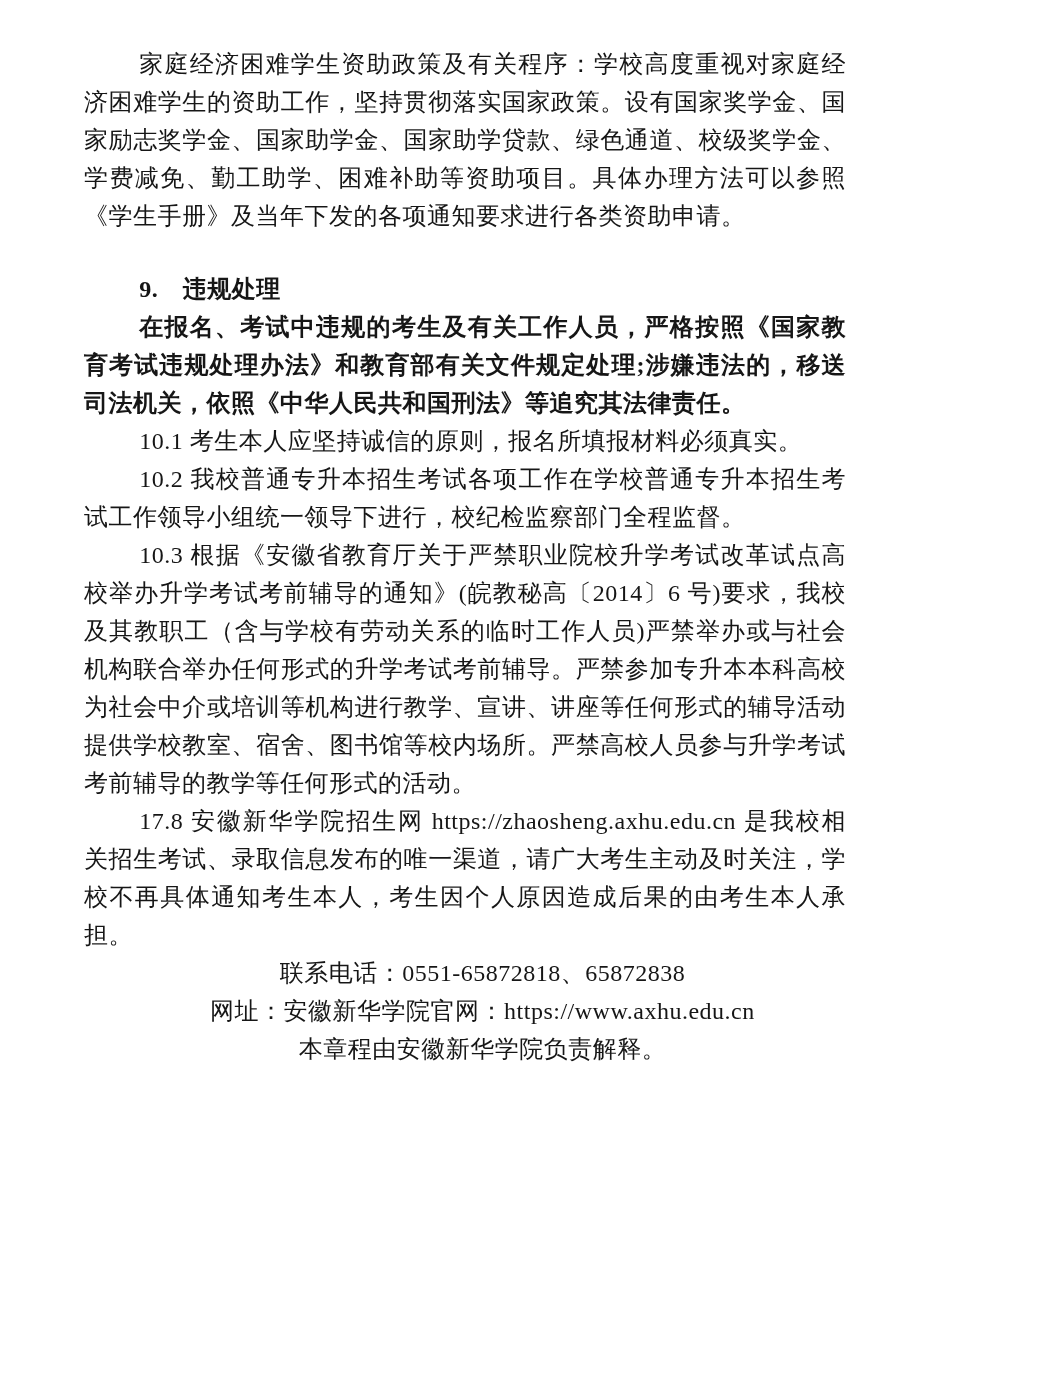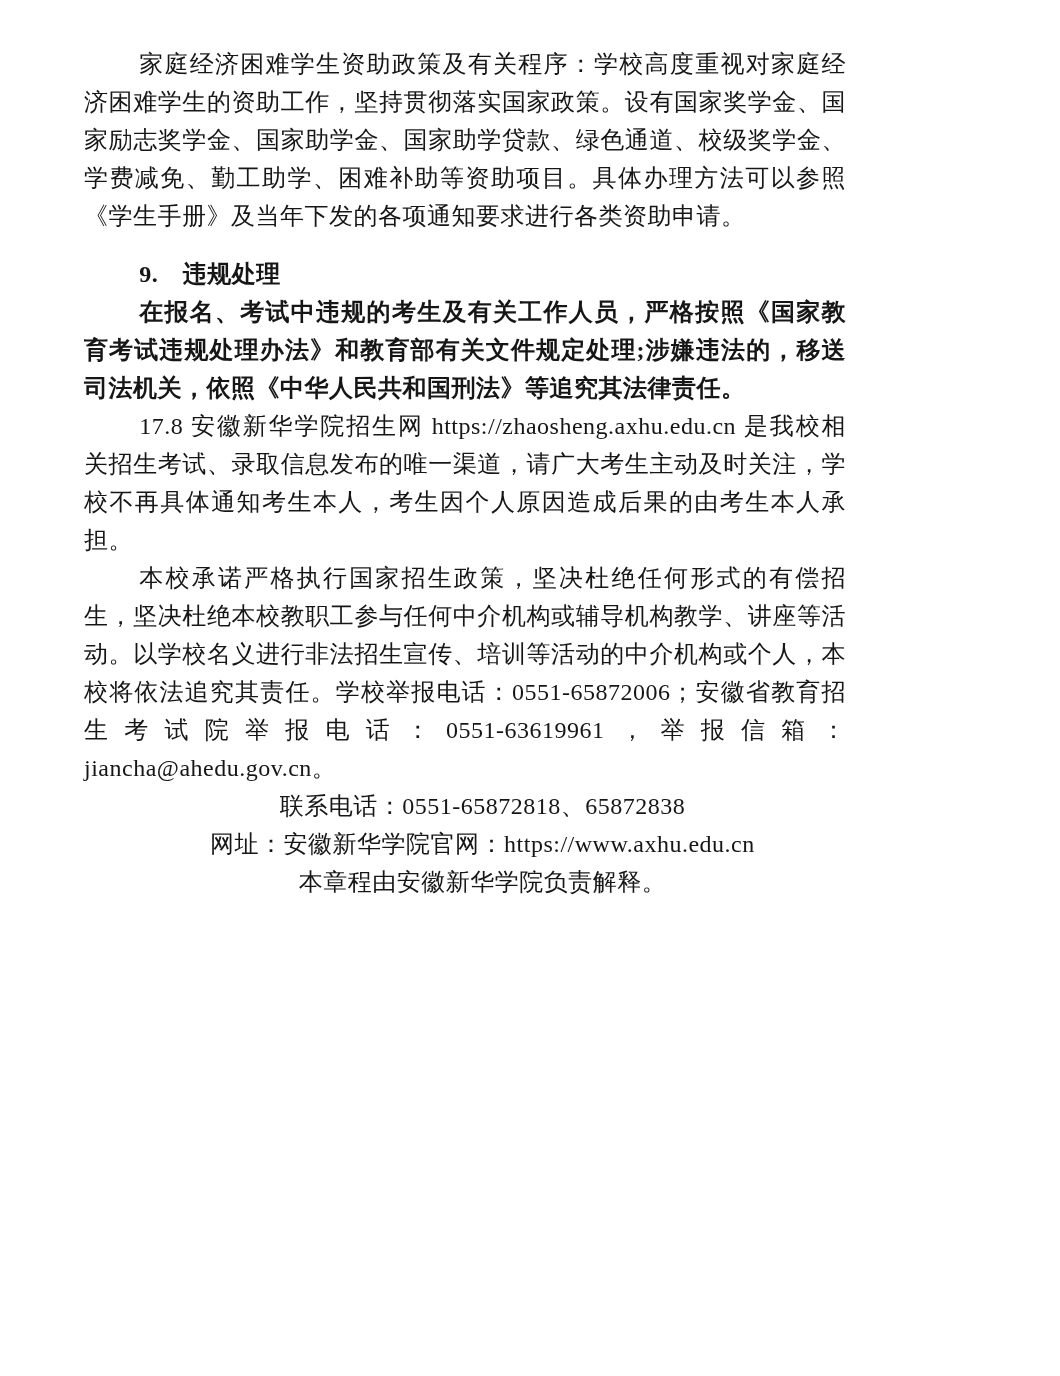--- a/index.html
+++ b/index.html
@@ -23,43 +23,45 @@
   }
   .doc-line {
     margin: 0;
     font-size: 24px;
     line-height: 38px;
     text-align: justify;
     letter-spacing: 0.5px;
   }
   .para          { text-indent: 2.3em; }
   .bold          { font-weight: 700; }
-  .gap-before    { margin-top: 20px; }
+  .gap-before    { margin-top: 35px; }
   .contact-line  { text-indent: 1.45em; text-align: center; }
   .contact-line2 { text-indent: 4.9em;  text-align: left; }
   .footer-line   { text-indent: 1.45em; text-align: center; }
 </style>
 </head>
 <body>
 
 <div class="page">
 
   <p class="doc-line para">家庭经济困难学生资助政策及有关程序：学校高度重视对家庭经济困难学生的资助工作，坚持贯彻落实国家政策。设有国家奖学金、国家励志奖学金、国家助学金、国家助学贷款、绿色通道、校级奖学金、学费减免、勤工助学、困难补助等资助项目。具体办理方法可以参照《学生手册》及当年下发的各项通知要求进行各类资助申请。</p>
 
   <p class="doc-line para bold gap-before">9.　违规处理</p>
 
   <p class="doc-line para bold">在报名、考试中违规的考生及有关工作人员，严格按照《国家教育考试违规处理办法》和教育部有关文件规定处理;涉嫌违法的，移送司法机关，依照《中华人民共和国刑法》等追究其法律责任。</p>
 
 
+  <p class="doc-line para">10.1 考生本人应坚持诚信的原则，报名所填报材料必须真实。</p>
 
+  <p class="doc-line para">10.2 我校普通专升本招生考试各项工作在学校普通专升本招生考试工作领导小组统一领导下进行，校纪检监察部门全程监督。</p>
 
+  <p class="doc-line para">10.3 根据《安徽省教育厅关于严禁职业院校升学考试改革试点高校举办升学考试考前辅导的通知》(皖教秘高〔2014〕6 号)要求，我校及其教职工（含与学校有劳动关系的临时工作人员)严禁举办或与社会机构联合举办任何形式的升学考试考前辅导。严禁参加专升本本科高校为社会中介或培训等机构进行教学、宣讲、讲座等任何形式的辅导活动提供学校教室、宿舍、图书馆等校内场所。严禁高校人员参与升学考试考前辅导的教学等任何形式的活动。</p>
 
   <p class="doc-line para">17.8 安徽新华学院招生网 https://zhaosheng.axhu.edu.cn 是我校相关招生考试、录取信息发布的唯一渠道，请广大考生主动及时关注，学校不再具体通知考生本人，考生因个人原因造成后果的由考生本人承担。</p>
 
-  <p class="doc-line para">本校承诺严格执行国家招生政策，坚决杜绝任何形式的有偿招生，坚决杜绝本校教职工参与任何中介机构或辅导机构教学、讲座等活动。以学校名义进行非法招生宣传、培训等活动的中介机构或个人，本校将依法追究其责任。学校举报电话：0551-65872006；安徽省教育招生考试院举报电话：0551-63619961，举报信箱：jiancha@ahedu.gov.cn。</p>
 
 
   <p class="doc-line contact-line">联系电话：0551-65872818、65872838</p>
 
   <p class="doc-line contact-line">网址：安徽新华学院官网：https://www.axhu.edu.cn</p>
 
 
   <p class="doc-line footer-line">本章程由安徽新华学院负责解释。</p>
 
 </div>

